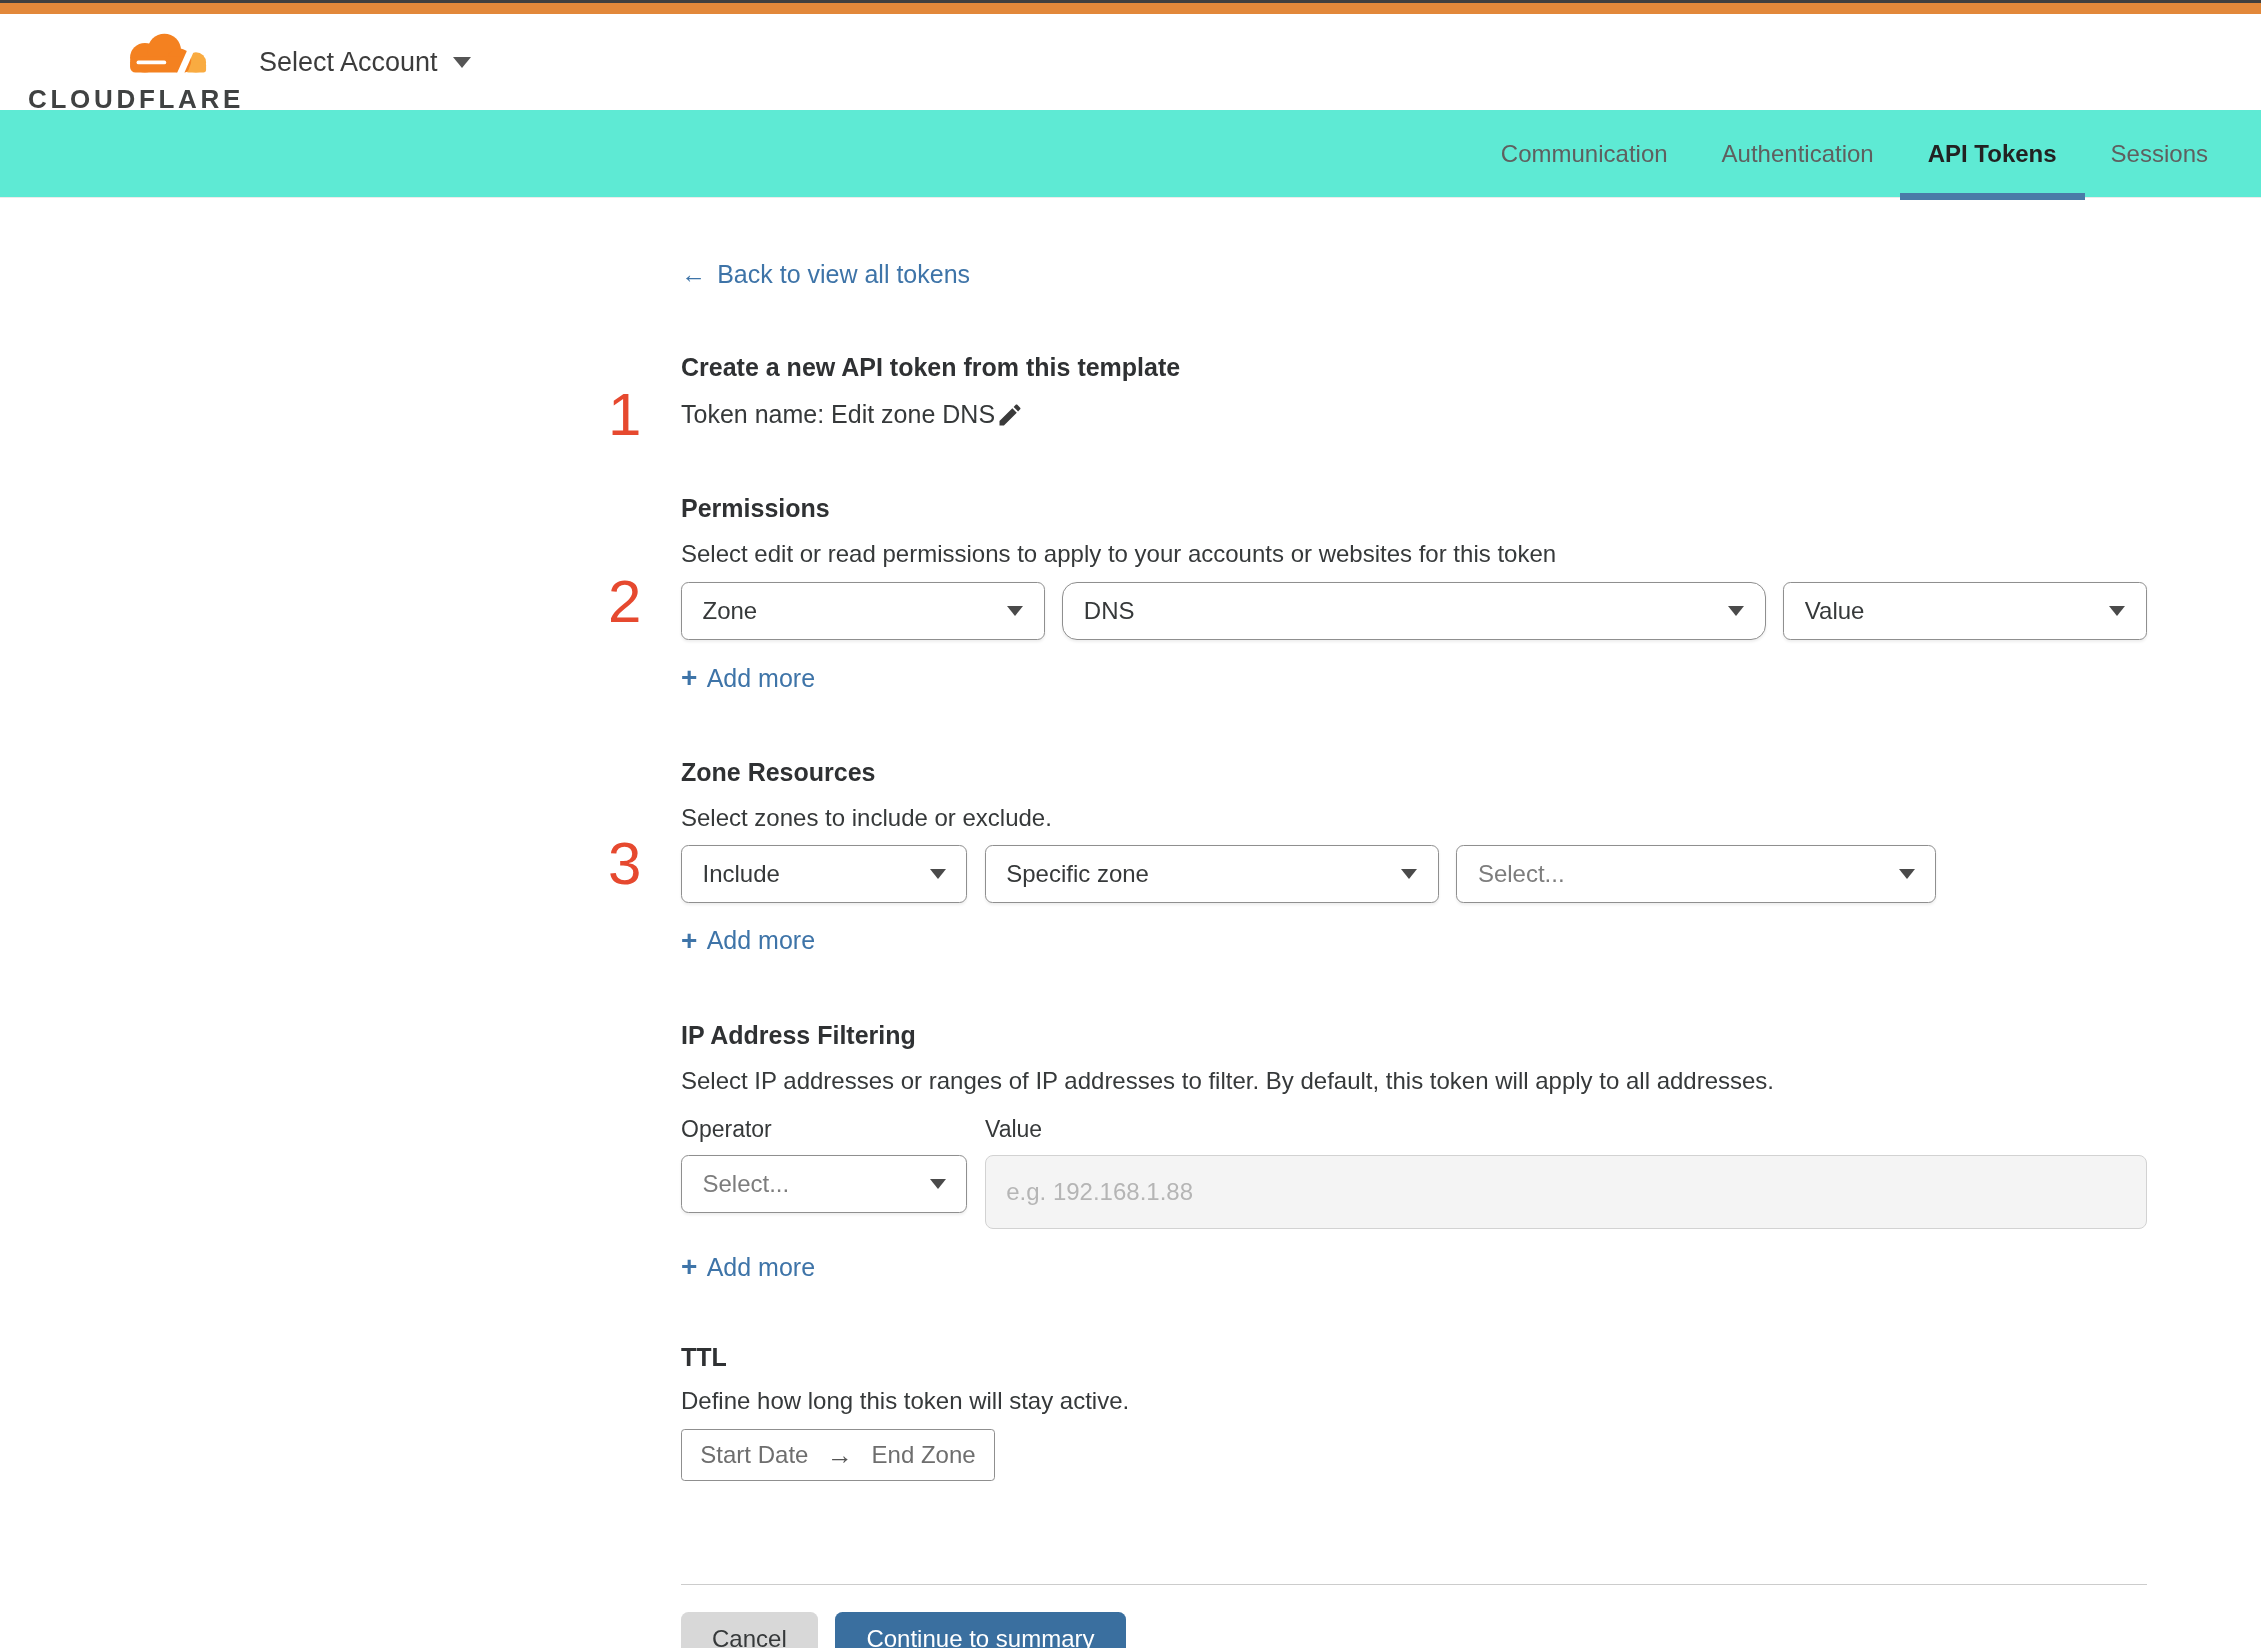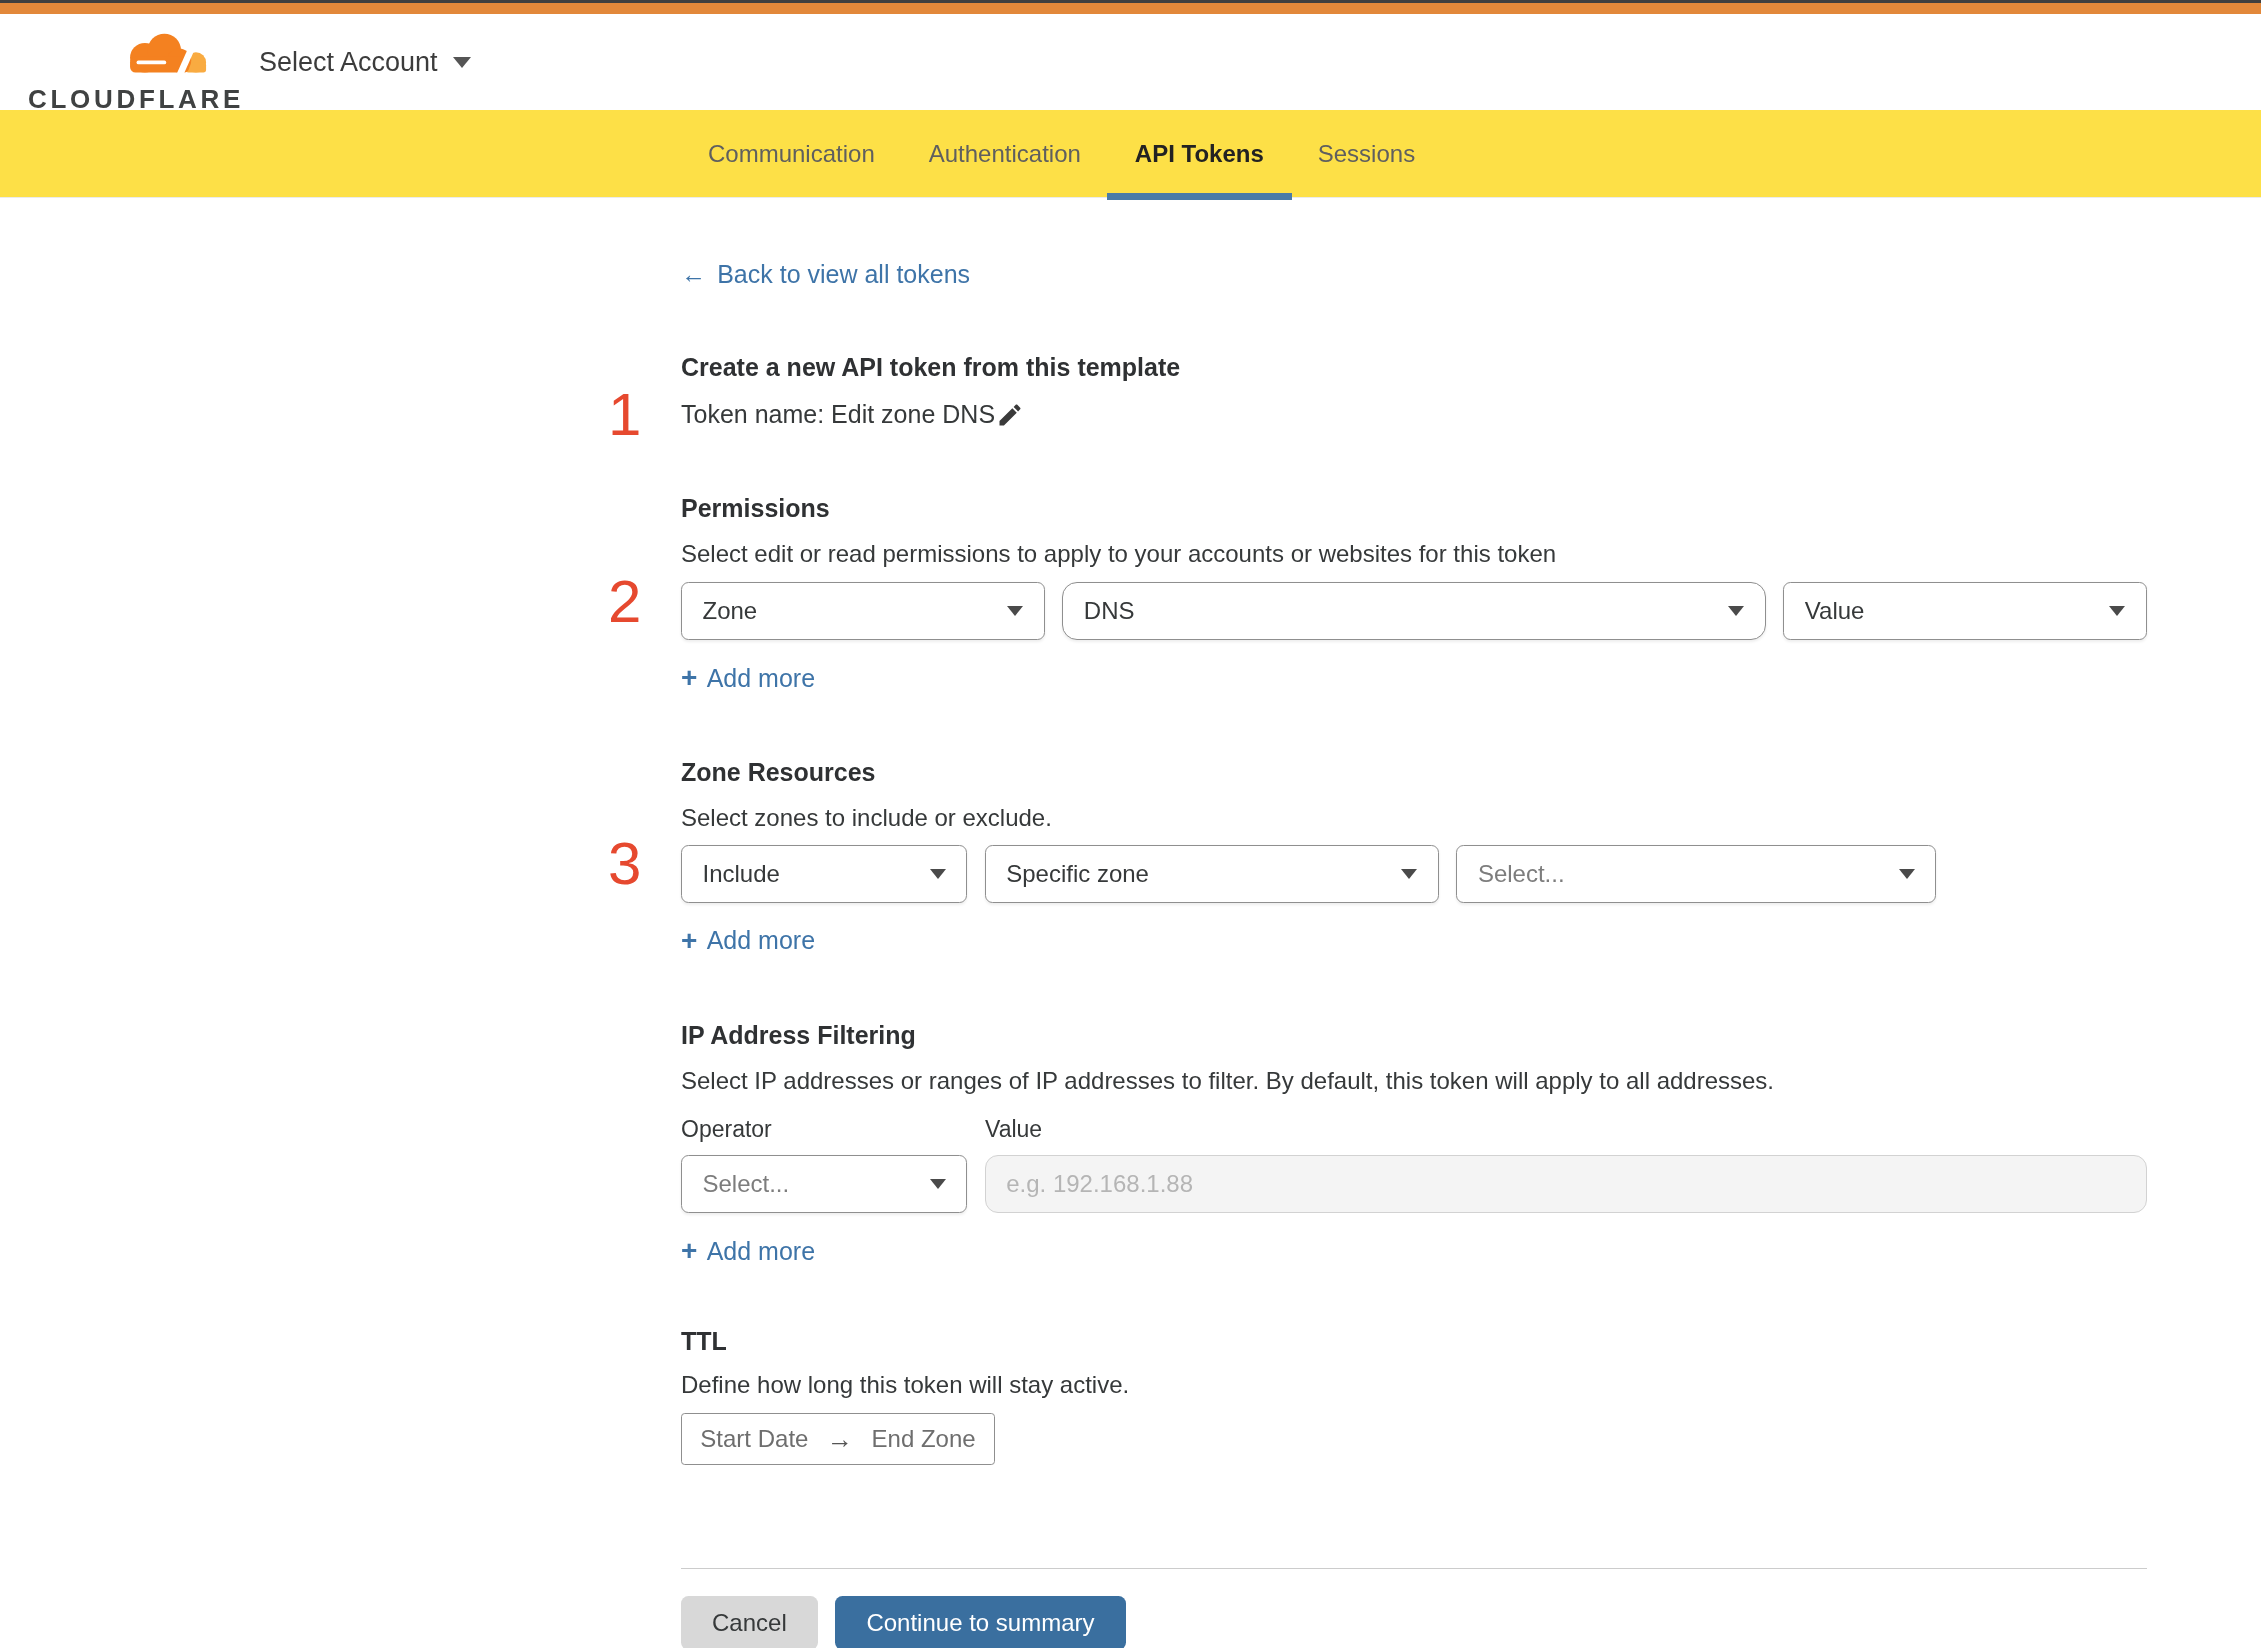--- a/index.html
+++ b/index.html
@@ -21,21 +21,21 @@
   
   .top-accent{height:14px;background:var(--accent_orange);border-top:3.7px solid var(--accent_dark);}
   
   .header{height:96px;background:#fff;position:relative;}
   .logo{position:absolute;left:28px;top:15px;width:179px;display:flex;flex-direction:column;align-items:flex-end;cursor:pointer;}
   .logo svg{display:block;margin-bottom:2.8px;}
   .logo-text{font-size:26px;font-weight:bold;letter-spacing:3.7px;color:#404242;align-self:flex-start;white-space:nowrap;}
   .account{position:absolute;left:259px;top:0;height:96px;display:flex;align-items:center;gap:15px;font-size:27px;color:#3c3c3c;cursor:pointer;}
   .caret{width:0;height:0;border-left:9.3px solid transparent;border-right:9.3px solid transparent;border-top:11.2px solid #555;}
   
-  .tabbar{height:88px;background:#fde047;border-bottom:0.9px solid #ebebeb;display:flex;align-items:stretch;padding-left:708px;}
+  .tabbar{height:88px;background:#5eead4;border-bottom:0.9px solid #ebebeb;display:flex;align-items:stretch;padding-left:708px;justify-content:flex-end;}
   .tab{position:relative;display:flex;align-items:center;margin-right:54px;font-size:24px;color:var(--text_gray);cursor:pointer;white-space:nowrap;}
   .tab.active{color:#222;font-weight:bold;}
   .tab.active::after{content:"";position:absolute;left:-28px;right:-28px;bottom:-2.8px;height:6.5px;background:var(--tab_underline);}
   
   .content{position:relative;margin-left:681px;width:1466px;}
   .back-link{margin-top:62px;display:inline-flex;align-items:center;gap:11.2px;font-size:25px;color:var(--link_blue);cursor:pointer;}
   .section{position:relative;}
   .step-num{position:absolute;left:-73px;font-size:60px;line-height:1;color:var(--step_red);font-weight:400;}
   .h-title{font-size:25px;font-weight:bold;color:#2f3133;line-height:32px;}
   .desc{margin-top:15px;font-size:24px;line-height:30px;color:var(--text_dark);}
@@ -46,21 +46,21 @@
   .select{
     height:58px;background:#fff;border:1.9px solid #8f8f8f;border-radius:7.5px;
     display:flex;align-items:center;justify-content:space-between;
     padding:0 20.5px;font-size:24px;color:var(--text_dark);cursor:pointer;
     box-shadow:0 1.9px 2.8px rgba(0,0,0,0.07);
   }
   .select .caret{border-left-width:8.4px;border-right-width:8.4px;border-top:10.3px solid #4a4a4a;}
   .select.placeholder{color:#7d7d7d;}
   .w390{width:364px;} .w755{width:704px;border-radius:15px;} .w307{width:286px;} .w613{width:454px;} .w515{width:480px;}
   .text-input{
-    flex:1;height:58px;background:#f4f4f4;border:1.9px solid #d2d2d2;border-radius:13px;
+    flex:1;height:74px;background:#f4f4f4;border:1.9px solid #d2d2d2;border-radius:8px;
     padding:0 20.5px;font-size:24px;font-family:"Liberation Sans", sans-serif;color:#9a9a9a;
   }
   .text-input::placeholder{color:#b5b5b5;opacity:1;}
   .add-more{margin-top:22.4px;display:inline-flex;align-items:center;gap:9.3px;font-size:25px;color:var(--link_blue);cursor:pointer;}
   .add-more .plus{font-weight:bold;font-size:28px;}
   .labels-row{margin-top:20.5px;display:flex;font-size:23px;color:var(--text_dark);}
   .labels-row .op-label{width:304px;}
   .ttl-box{
     margin-top:13px;width:314px;height:52px;border:1.9px solid #8f8f8f;border-radius:3.7px;
     display:flex;align-items:center;justify-content:center;gap:18.6px;

